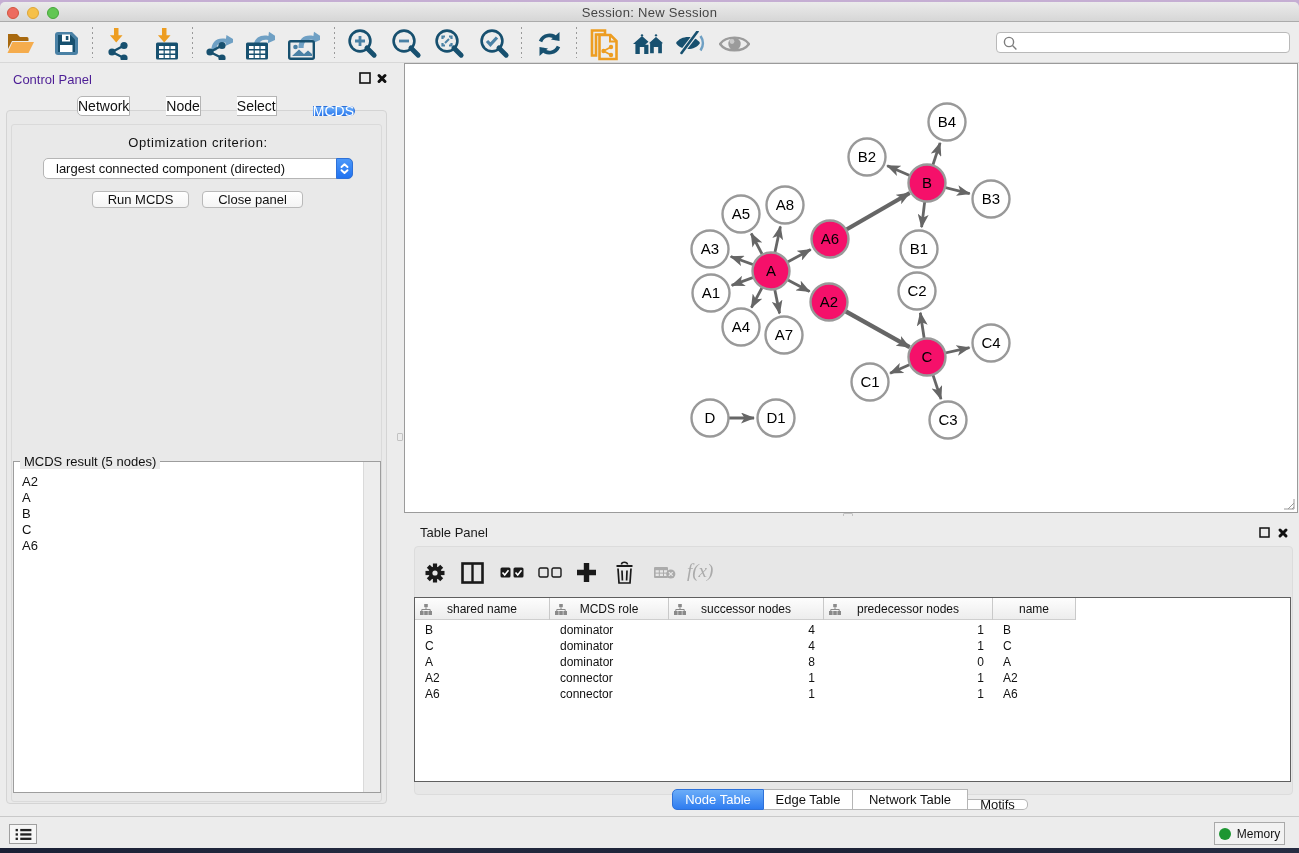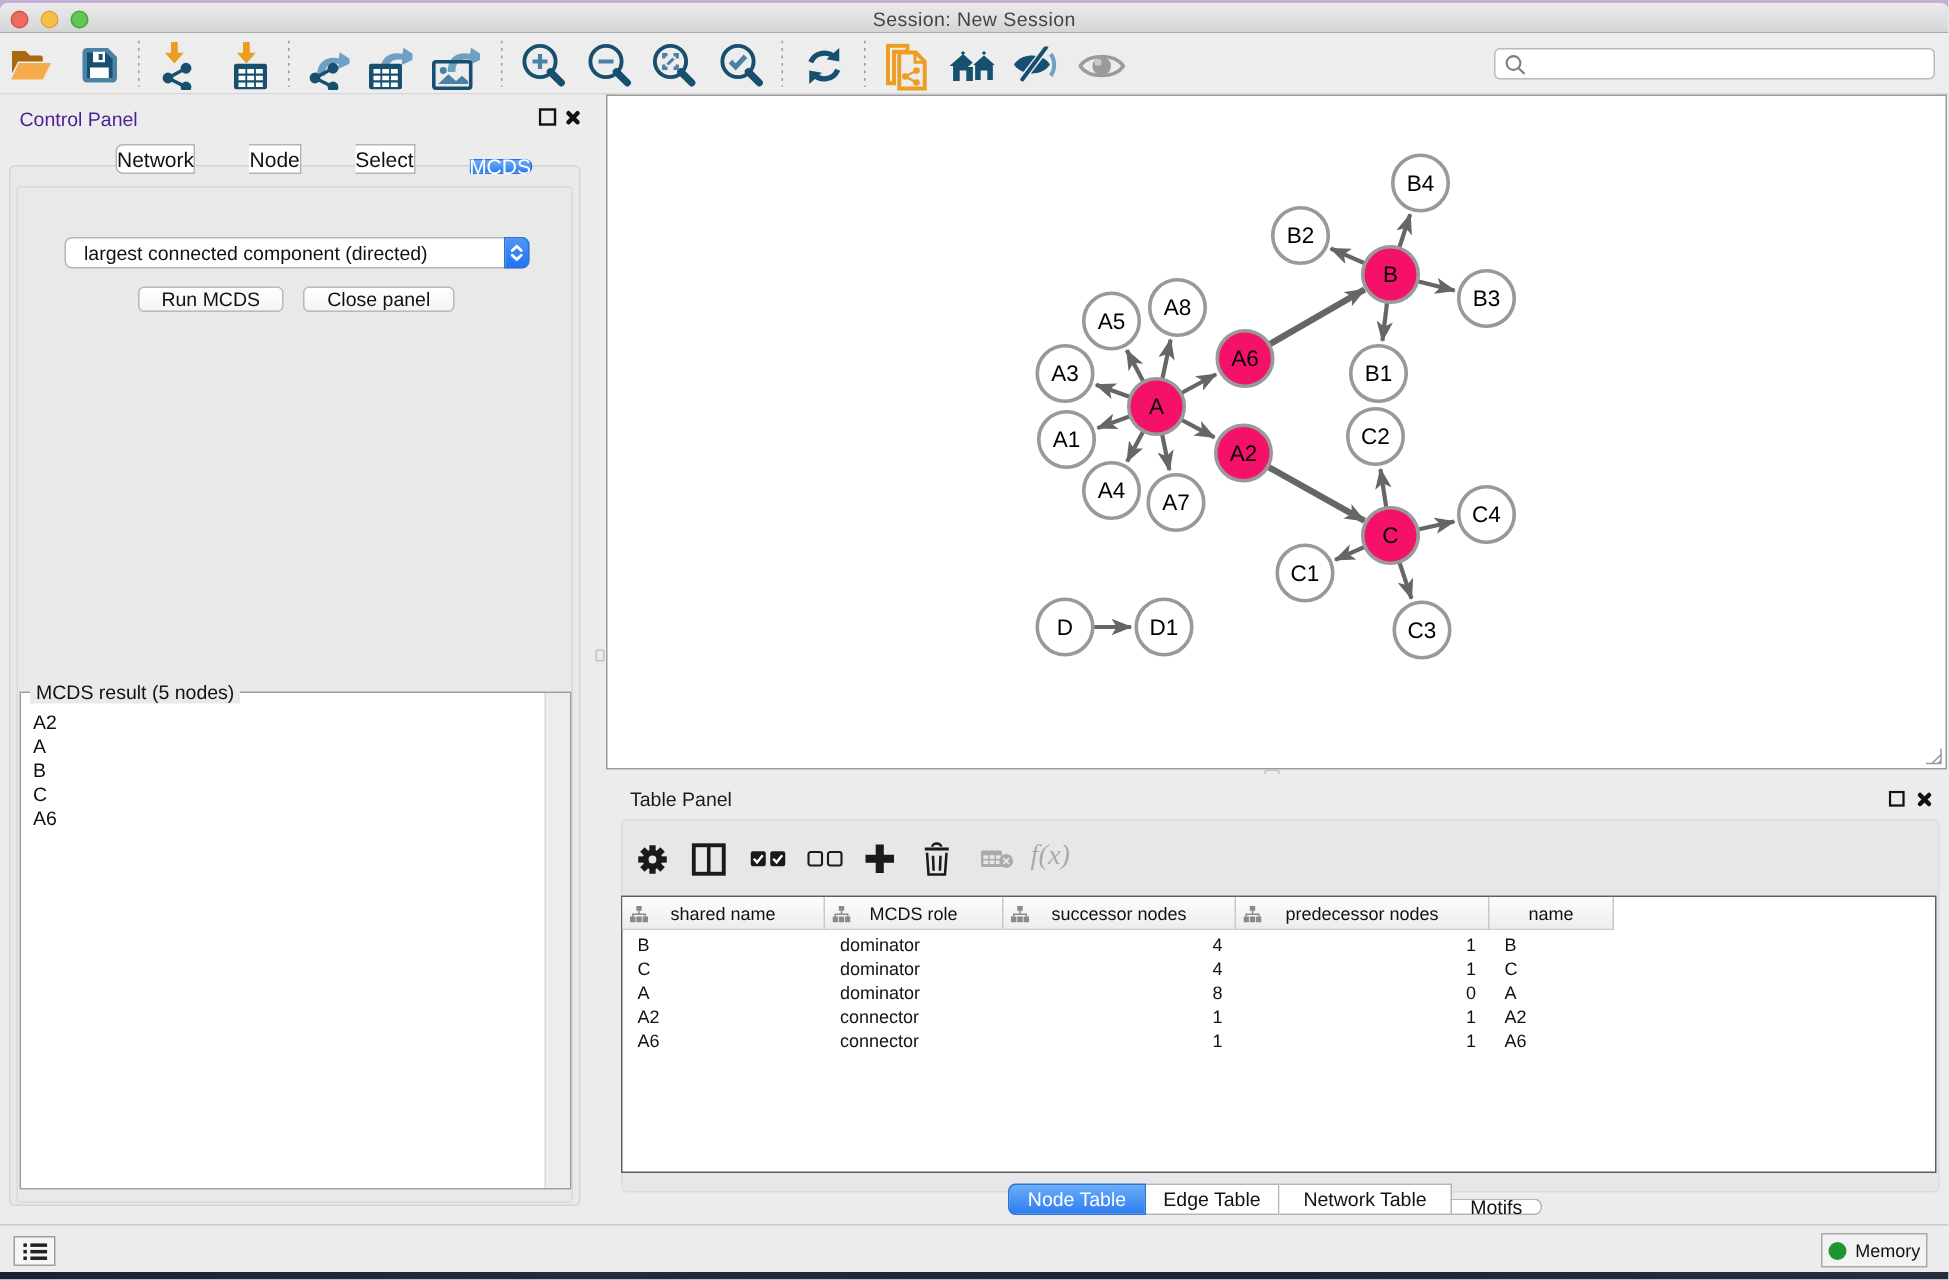--- a/index.html
+++ b/index.html
@@ -235,20 +235,21 @@
     <path d="M20 2 L26 8 M26 2 L20 8" stroke="#111" stroke-width="3" stroke-linecap="round" transform="translate(0,1.5)"></path>
   </svg>
   <div id="cpBox" class="abs"></div>
   <div id="cpInner" class="abs"></div>
   <div id="cpTabs" class="seg abs">
     <span style="width:72px">Network</span>
       <span style="width:54px">Node</span>
       <span style="width:59px">Select</span>
       <span class="on" style="width:60px">MCDS</span>
   </div>
+  <div id="optLabel" class="abs">Optimization criterion:</div>
   <div id="dd" class="abs">
     <div id="ddText" class="abs">largest connected component (directed)</div>
     <div id="ddBtn" class="abs">
       <svg width="15" height="19" viewBox="0 0 15 19">
         <path d="M4.5 8 L7.5 5.2 L10.5 8" fill="none" stroke="#fff" stroke-width="1.9" stroke-linecap="round" stroke-linejoin="round"></path>
         <path d="M4.5 11.2 L7.5 14 L10.5 11.2" fill="none" stroke="#fff" stroke-width="1.9" stroke-linecap="round" stroke-linejoin="round"></path>
       </svg>
     </div>
   </div>
   <div id="runBtn" class="btn abs">Run MCDS</div>

